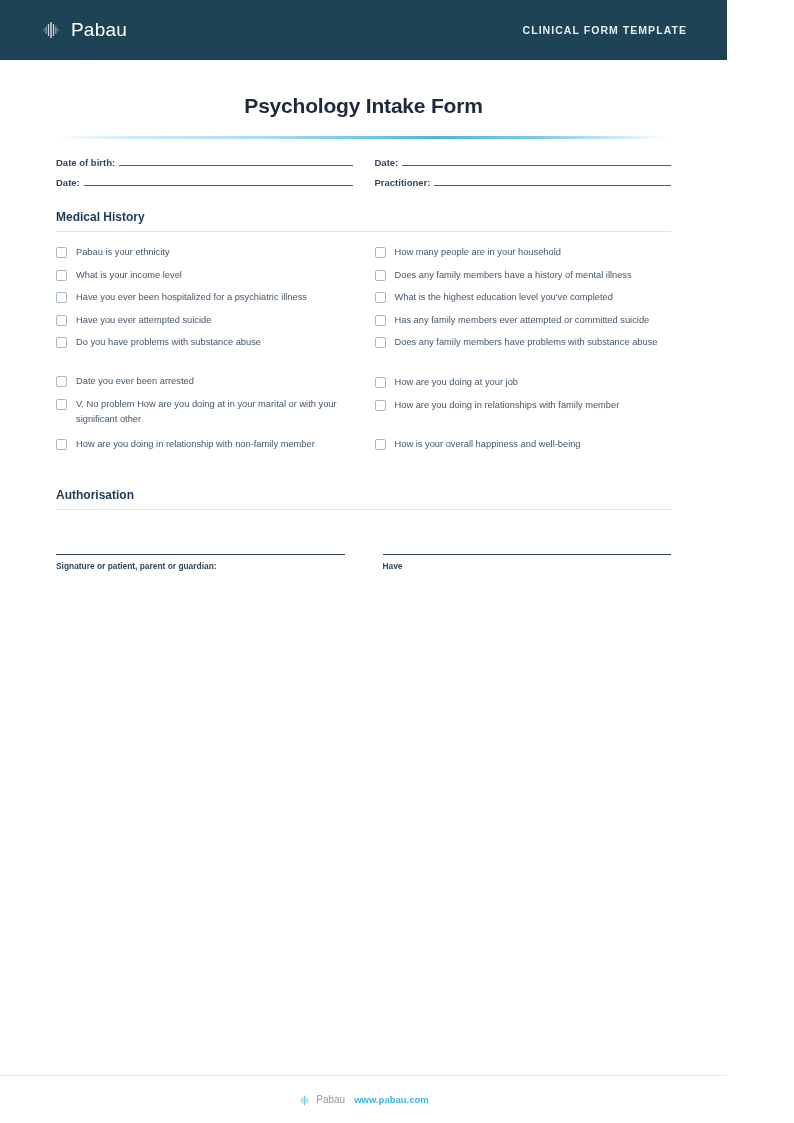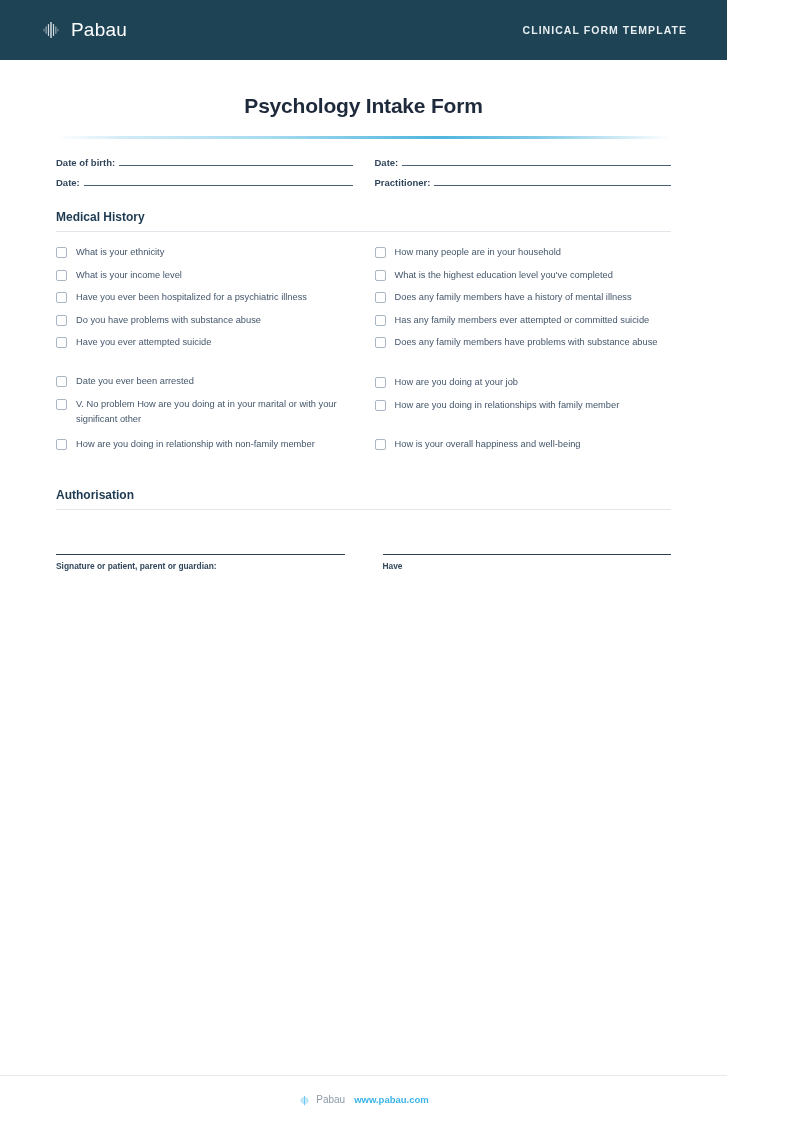--- a/index.html
+++ b/index.html
@@ -254,38 +254,38 @@
     </div>
 
     <div class="section-head">Medical History</div>
     <div class="section-rule"></div>
 
     <div class="check-grid">
 
       <div class="check-col">
         <div class="check-item">
           <span class="check-box"></span>
-          <span class="check-label">What is your ethnicity</span>
+          <span class="check-label">Pabau is your ethnicity</span>
         </div>
         <div class="check-item">
           <span class="check-box"></span>
           <span class="check-label">What is your income level</span>
         </div>
         <div class="check-item">
           <span class="check-box"></span>
           <span class="check-label">Have you ever been hospitalized for a psychiatric illness</span>
         </div>
         <div class="check-item">
           <span class="check-box"></span>
+          <span class="check-label">Have you ever attempted suicide</span>
+        </div>
+        <div class="check-item">
+          <span class="check-box"></span>
           <span class="check-label">Do you have problems with substance abuse</span>
         </div>
-        <div class="check-item">
-          <span class="check-box"></span>
-          <span class="check-label">Have you ever attempted suicide</span>
-        </div>
         <div class="check-item gap-before">
           <span class="check-box"></span>
           <span class="check-label">Date you ever been arrested</span>
         </div>
         <div class="check-item tall">
           <span class="check-box"></span>
           <span class="check-label">V. No problem How are you doing at in your marital or with your significant other</span>
         </div>
         <div class="check-item">
           <span class="check-box"></span>
@@ -293,25 +293,25 @@
         </div>
       </div>
 
       <div class="check-col">
         <div class="check-item">
           <span class="check-box"></span>
           <span class="check-label">How many people are in your household</span>
         </div>
         <div class="check-item">
           <span class="check-box"></span>
+          <span class="check-label">Does any family members have a history of mental illness</span>
+        </div>
+        <div class="check-item">
+          <span class="check-box"></span>
           <span class="check-label">What is the highest education level you've completed</span>
-        </div>
-        <div class="check-item">
-          <span class="check-box"></span>
-          <span class="check-label">Does any family members have a history of mental illness</span>
         </div>
         <div class="check-item">
           <span class="check-box"></span>
           <span class="check-label">Has any family members ever attempted or committed suicide</span>
         </div>
         <div class="check-item tall">
           <span class="check-box"></span>
           <span class="check-label">Does any family members have problems with substance abuse</span>
         </div>
         <div class="check-item">

